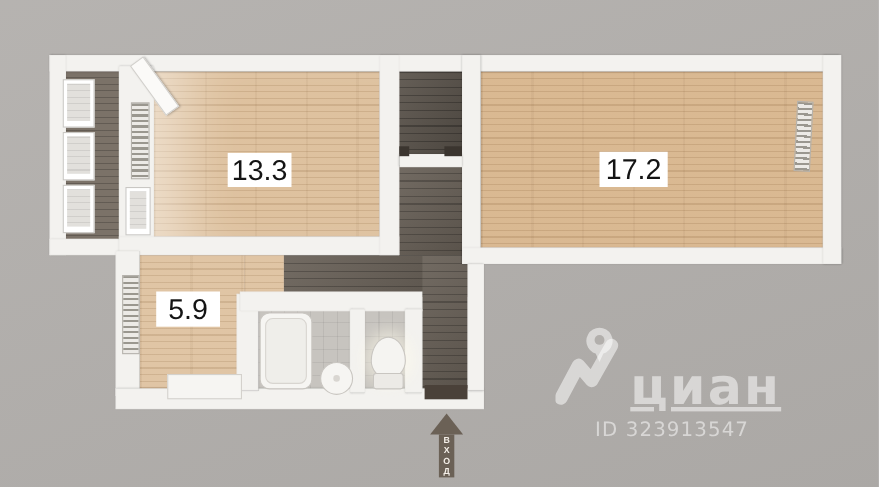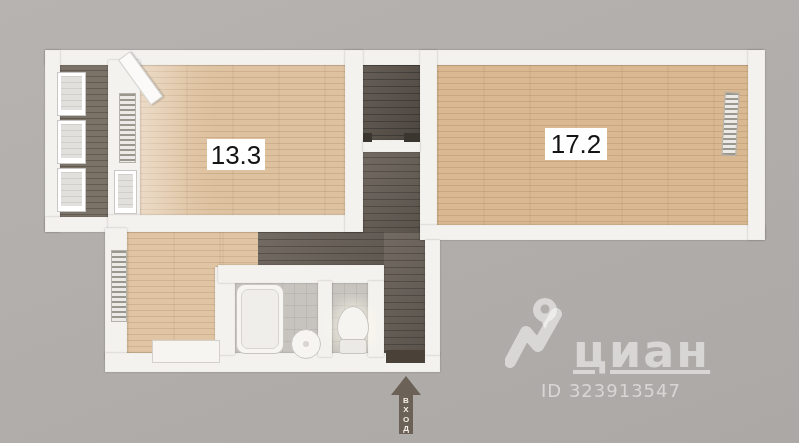--- a/index.html
+++ b/index.html
@@ -152,21 +152,22 @@
     </div>
   <div class="fixture sink" style="left:291px;top:329px;width:28px;height:28px;"></div>
   <div class="fixture toilet-bowl" style="left:337px;top:306px;width:30px;height:36px;"></div>
   <div class="fixture toilet-tank" style="left:339px;top:339px;width:26px;height:13px;"></div>
   <div class="fixture counter" style="left:152px;top:340px;width:66px;height:21px;"></div>
   <div class="fixture threshold" style="left:386px;top:350px;width:39px;height:13px;"></div>
   <div class="fixture door-post" style="left:363px;top:133px;width:9px;height:9px;"></div>
   <div class="fixture door-post" style="left:404px;top:133px;width:16px;height:9px;"></div>
 
   <div class="room-label" style="left:207px;top:139px;width:58px;height:31px;">13.3</div>
-  <div class="room-label" style="left:545px;top:128px;width:62px;height:32px;">17.2</div>
+  <div class="room-label" style="left:545px;top:138px;width:62px;height:32px;">17.2</div>
+  <div class="room-label" style="left:142px;top:265px;width:58px;height:32px;">5.9</div>
 
   <div class="entry-arrow">
     <div class="head"></div>
     <div class="shaft">
       <span>В</span>
       <span>Х</span>
       <span>О</span>
       <span>Д</span>
     </div>
   </div>

